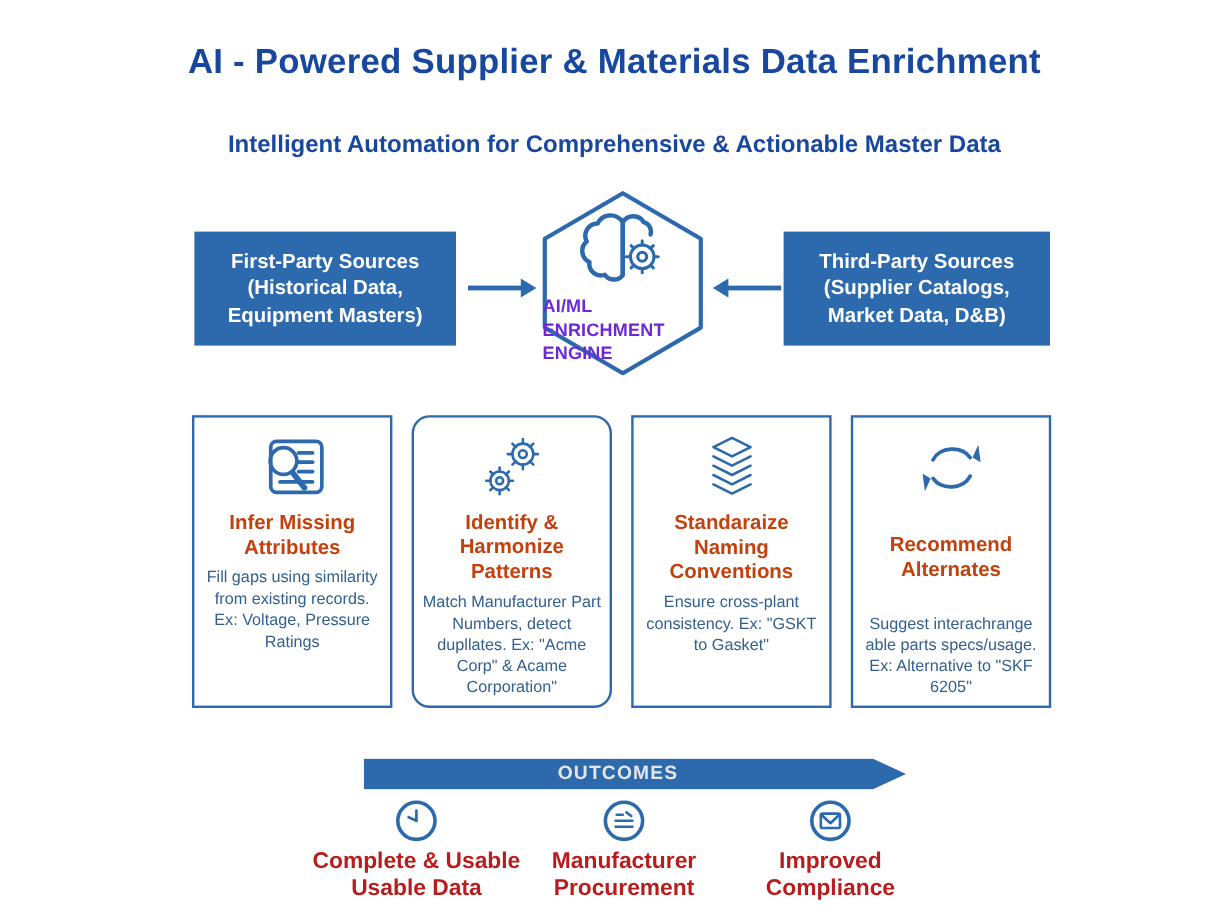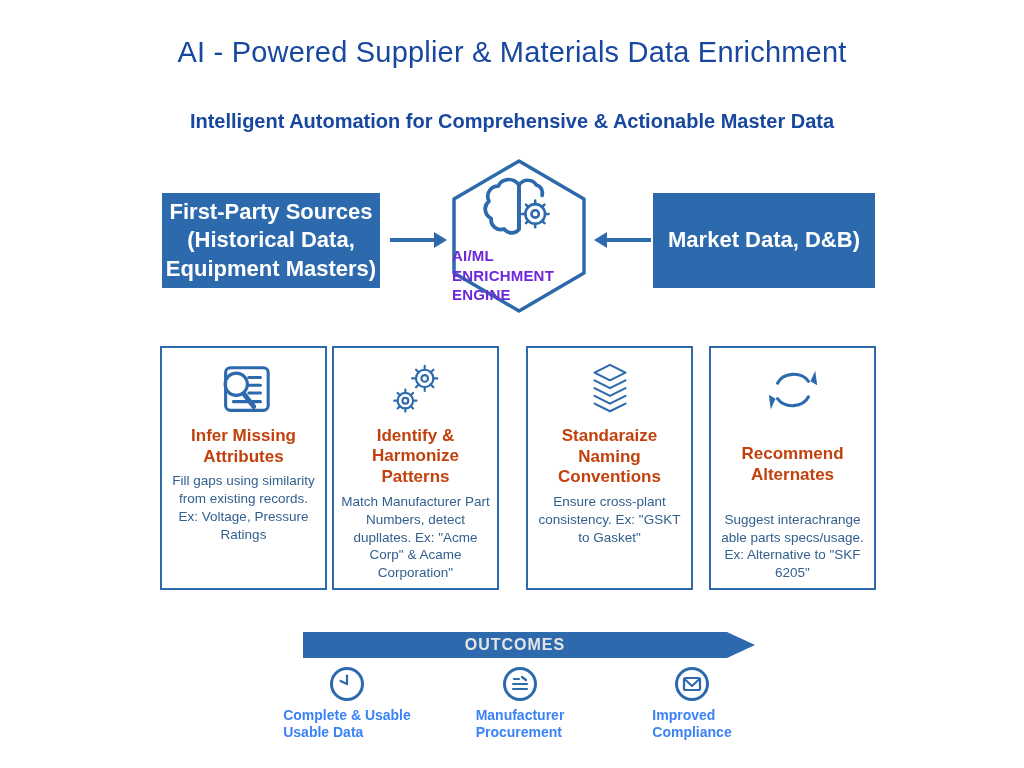--- a/index.html
+++ b/index.html
@@ -6,31 +6,31 @@
   body{
     width:1024px;height:768px;position:relative;overflow:hidden;
     font-family:"Liberation Sans", sans-serif;
     -webkit-font-smoothing:antialiased;
   }
   .abs{position:absolute;}
 
   
   .title{
     top:36px;left:0;width:1024px;text-align:center;
-    font-size:29px;font-weight:400;color:#17479f;letter-spacing:0.2px;
+    font-size:29px;font-weight:700;color:#17479f;letter-spacing:0.2px;
   }
   .subtitle{
     top:110px;left:0;width:1024px;text-align:center;
     font-size:20px;font-weight:700;color:#17479f;
   }
 
   
   .source-box{
     top:193px;height:95px;background:#2d6aad;color:#ffffff;
-    font-size:22px;font-weight:700;line-height:1.3;text-align:center;
+    font-size:17px;font-weight:700;line-height:1.3;text-align:center;
     display:flex;flex-direction:column;justify-content:center;
     box-sizing:border-box;
   }
   #box-left{left:162px;width:218px;}
   #box-right{left:653px;width:222px;}
   .box-line{display:block;}
 
   .h-arrow{height:4px;background:#2d6aad;top:238px;}
   .h-arrow.to-right::after{
     content:"";position:absolute;right:-12px;top:-6px;
@@ -52,21 +52,21 @@
   }
   .engine-line{display:block;}
 
   
   .card{
     top:346px;width:167px;height:244px;background:#ffffff;
     border:2px solid #2d6aad;box-sizing:border-box;
     display:flex;flex-direction:column;align-items:center;
     padding:12px 6px 6px;
   }
-  #card-0{left:160px;} #card-1{left:332px;} #card-2{left:526px;} #card-3{left:709px;gap:20px;}
+  #card-0{left:160px;} #card-1{left:343px;border-radius:15px;} #card-2{left:526px;} #card-3{left:709px;gap:20px;}
   .card-icon{height:62px;display:flex;align-items:center;justify-content:center;margin-bottom:4px;}
   .card-title{
     font-size:17px;font-weight:700;color:#c2410c;text-align:center;line-height:1.22;
     width:150px;margin-bottom:5px;
   }
   .card-body{
     font-size:13.5px;color:#33608f;text-align:center;line-height:1.32;width:150px;
   }
 
   
@@ -78,21 +78,21 @@
     color:#e5e5e5;font-size:16px;font-weight:700;letter-spacing:1px;
   }
   .outcome{
     top:666px;display:flex;flex-direction:column;align-items:center;
   }
   #outcome-0{left:247px;width:200px;}
   #outcome-1{left:440px;width:160px;}
   #outcome-2{left:612px;width:160px;}
   .outcome-icon{width:36px;height:36px;margin-bottom:5px;}
   .outcome-label{
-    font-size:14px;font-weight:700;color:#3b82f6;line-height:1.2;
+    font-size:19px;font-weight:700;color:#b91c1c;text-align:center;line-height:1.2;
   }
   .outcome-line{display:block;}
 
   svg .stk{stroke:#2d6aad;fill:none;stroke-width:3.2;stroke-linecap:round;stroke-linejoin:round;}
   svg .stk2{stroke:#2d6aad;fill:none;stroke-width:2.2;stroke-linecap:round;stroke-linejoin:round;}
   svg .fil{fill:#2d6aad;stroke:none;}
 </style>
 </head>
 <body>
 
@@ -133,20 +133,22 @@
 </div>
 <div class="abs engine-text">
   <span class="engine-line">AI/ML</span>
   <span class="engine-line">ENRICHMENT</span>
   <span class="engine-line">ENGINE</span>
 </div>
 
 <div class="abs h-arrow to-left" id="arrow-right"></div>
 
 <div class="abs source-box" id="box-right">
+  <span class="box-line">Third-Party Sources</span>
+  <span class="box-line">(Supplier Catalogs,</span>
   <span class="box-line">Market Data, D&amp;B)</span>
 </div>
 
 <div class="abs card" id="card-0">
   <div class="card-icon">
     <svg width="74" height="60" viewBox="0 0 74 62">
       <rect class="stk" x="18" y="7" width="44" height="44" rx="5"></rect>
       <line class="stk" x1="42" y1="17" x2="54" y2="17"></line>
       <line class="stk" x1="42" y1="25" x2="54" y2="25"></line>
       <line class="stk" x1="42" y1="33" x2="54" y2="33"></line>

